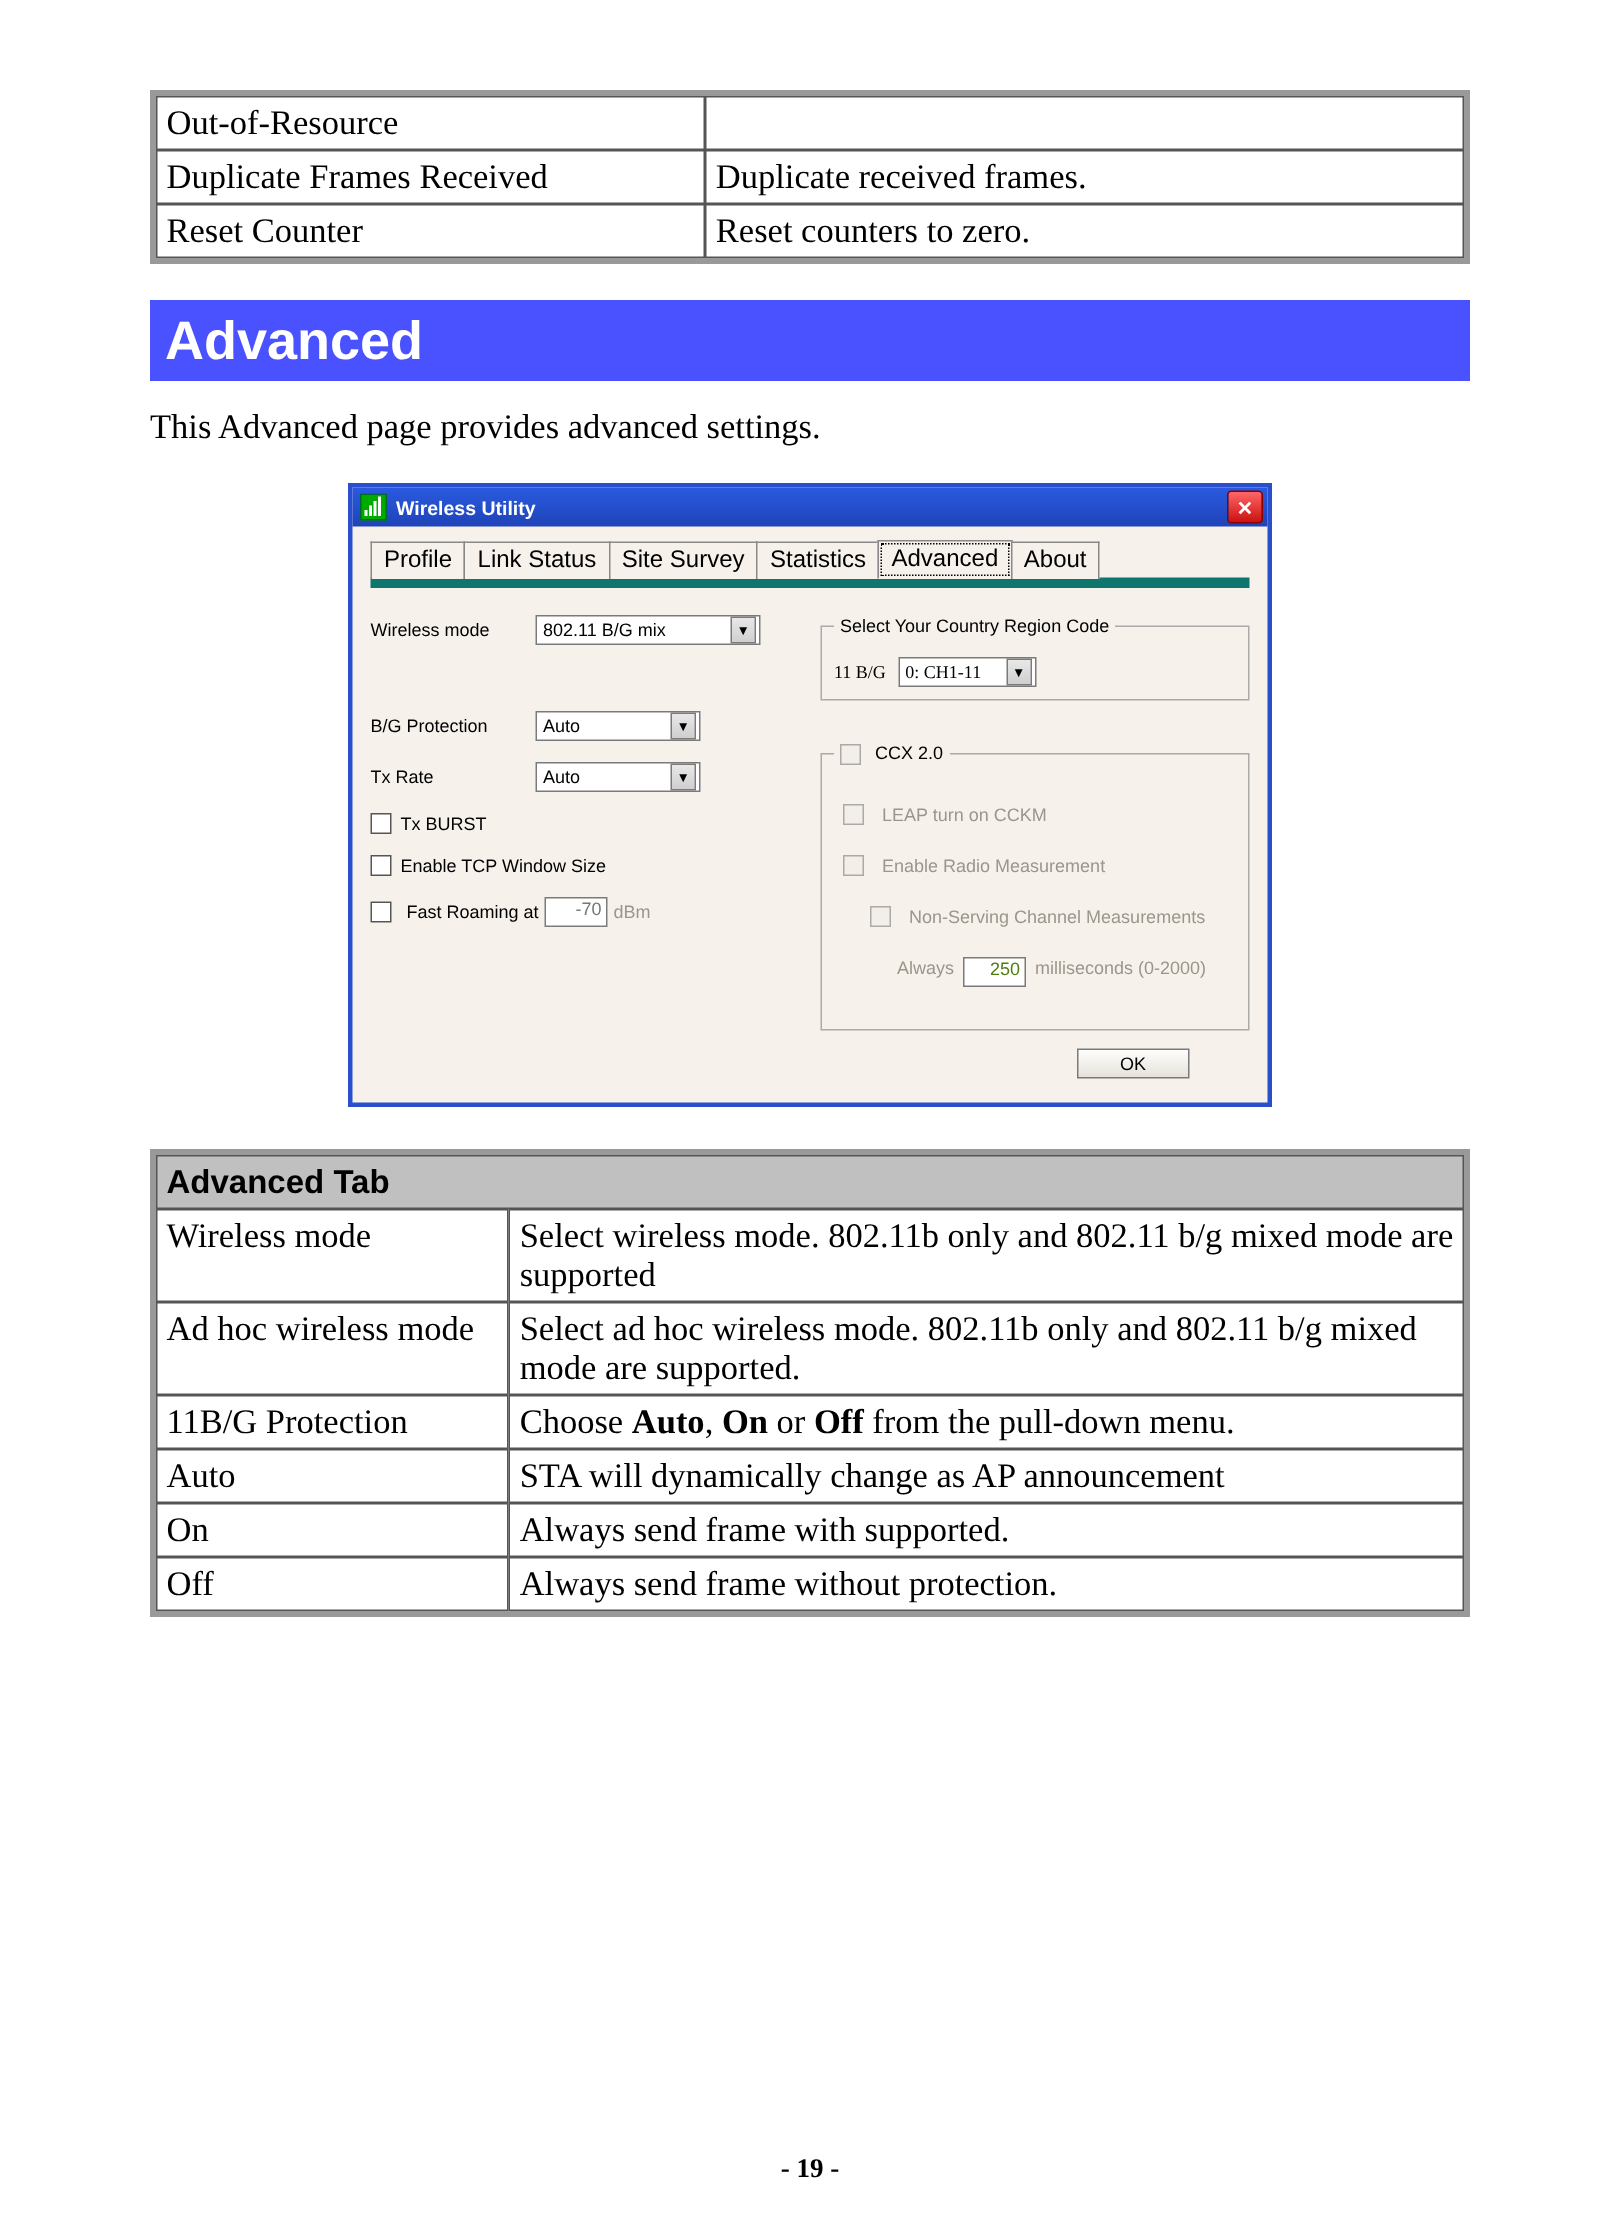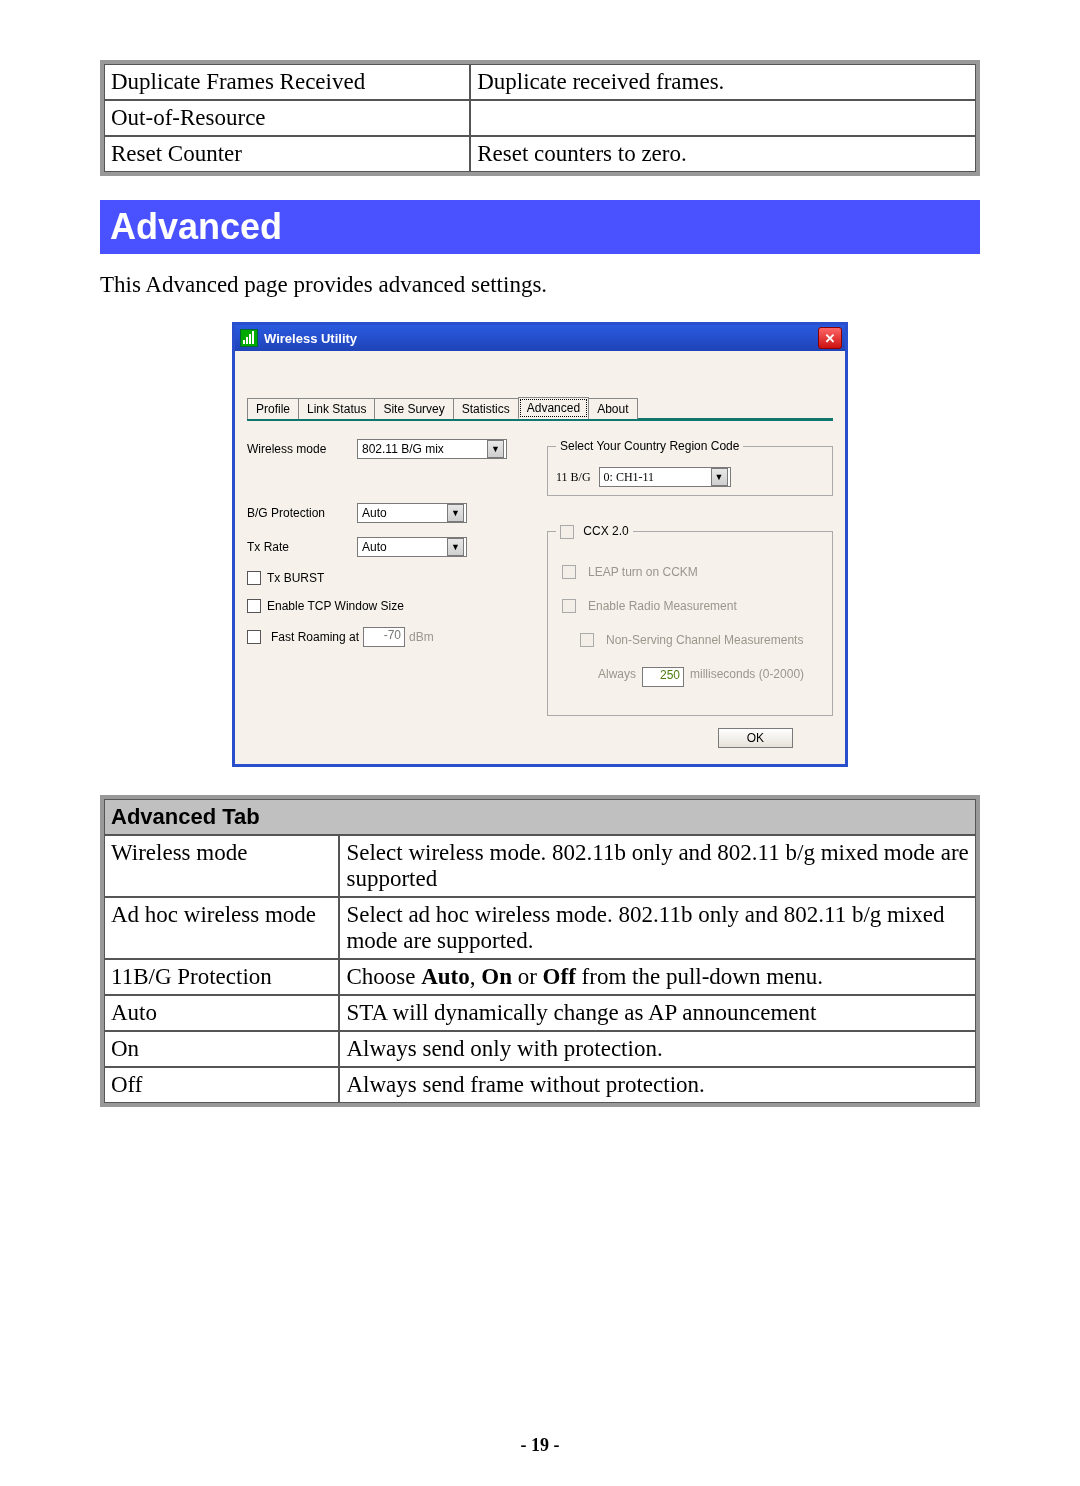--- a/index.html
+++ b/index.html
@@ -86,25 +86,24 @@
     color:#fff; font-weight:bold; font-size:13px;
     cursor:pointer;
   }
   .dialog-body {
     padding: 8px 12px 16px 12px;
   }
   
   .tabs {
     display:flex;
     align-items:flex-end;
-    border-bottom:3px solid #0f766e;
+    border-bottom:7px solid #0f766e;
     gap:0;
-    font-size:12px;
+    font-size:16px;
     margin-bottom:18px;
-    margin-top:37px;
   }
   .tab {
     padding:3px 8px;
     border:1px solid #888;
     border-bottom:none;
     background:#f6f2eb;
     position:relative;
     top:1px;
     margin-right:-1px;
     cursor:pointer;
@@ -219,26 +218,26 @@
   }
 </style>
 </head>
 <body>
 
 <div class="page">
 
   <table class="desc-table">
     <tbody id="top-rows">
         <tr>
+          <td class="c1">Out-of-Resource</td>
+          <td></td>
+        </tr>
+        <tr>
           <td class="c1">Duplicate Frames Received</td>
           <td>Duplicate received frames.</td>
-        </tr>
-        <tr>
-          <td class="c1">Out-of-Resource</td>
-          <td></td>
         </tr>
         <tr>
           <td class="c1">Reset Counter</td>
           <td>Reset counters to zero.</td>
         </tr>
       </tbody>
   </table>
 
   <div class="sec-heading">Advanced</div>
   <div class="intro">This Advanced page provides advanced settings.</div>
@@ -309,21 +308,21 @@
             <span class="textbox">-70</span>
             <span class="disabled-text">dBm</span>
           </div>
         </div>
 
         <div class="right-col">
           <fieldset class="group region-group">
             <legend>Select Your Country Region Code</legend>
             <div class="region-row">
               <span>11 B/G</span>
-              <div class="combo" style="width:132px">
+              <div class="combo" style="width:92px">
                 <span class="val">0: CH1-11</span>
                 <span class="drop">▼</span>
               </div>
             </div>
           </fieldset>
 
           <div style="height:28px"></div>
 
           <fieldset class="group ccx-group">
             <legend>
@@ -378,21 +377,21 @@
         <tr>
           <td class="c1b">11B/G Protection</td>
           <td>Choose <b>Auto</b>, <b>On</b> or <b>Off</b> from the pull-down menu.</td>
         </tr>
         <tr>
           <td class="c1b">Auto</td>
           <td>STA will dynamically change as AP announcement</td>
         </tr>
         <tr>
           <td class="c1b">On</td>
-          <td>Always send only with protection.</td>
+          <td>Always send frame with supported.</td>
         </tr>
         <tr>
           <td class="c1b">Off</td>
           <td>Always send frame without protection.</td>
         </tr>
       </tbody>
   </table>
 
   <div class="page-number">- 19 -</div>
 </div>

